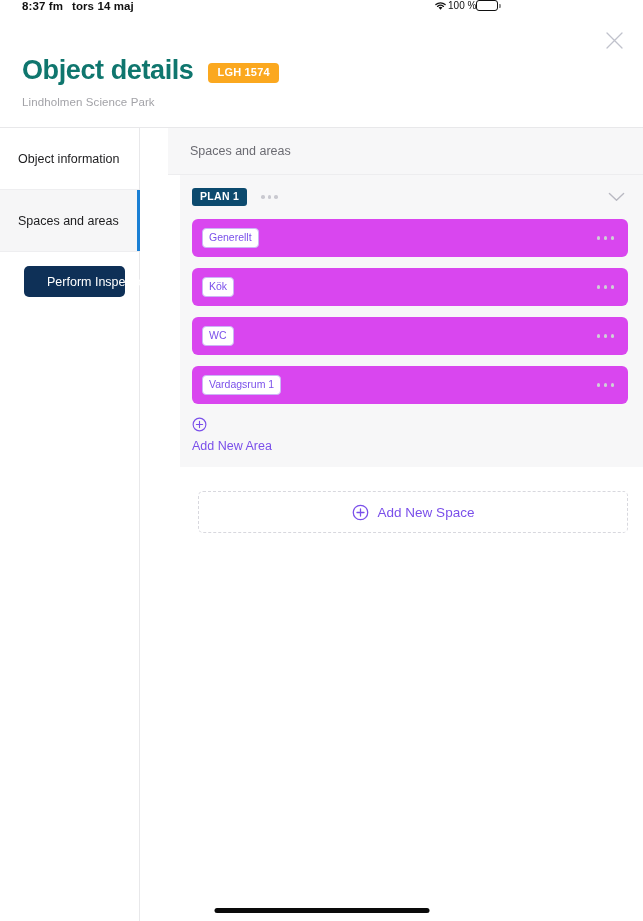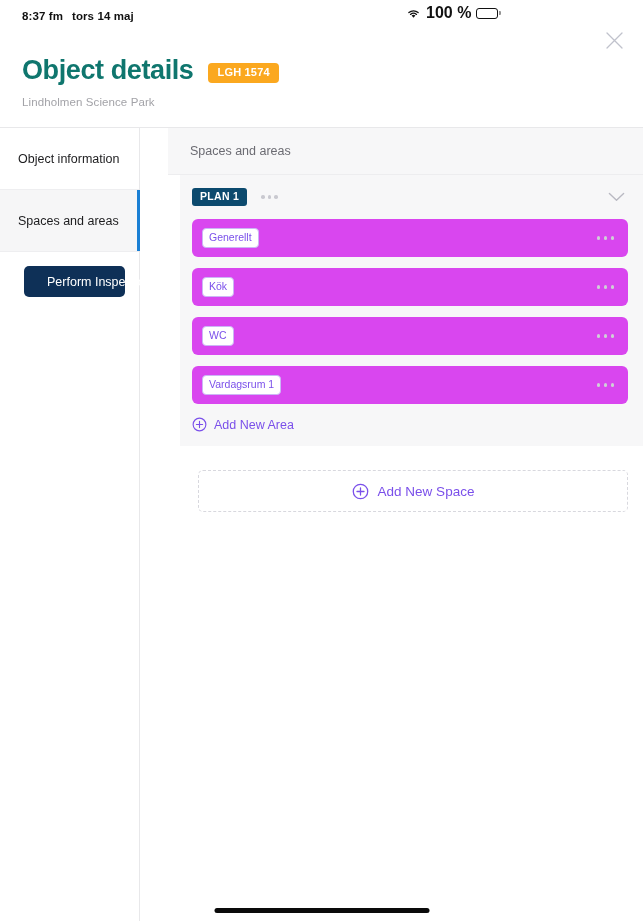--- a/index.html
+++ b/index.html
@@ -8,25 +8,25 @@
     background: #ffffff;
     font-family: "Liberation Sans", sans-serif;
     -webkit-font-smoothing: antialiased;
     overflow: hidden;
   }
   .screen { position: relative; width: 643px; height: 921px; background: #fff; }
 
   
   .statusbar {
     position: absolute; top: 0; left: 0; width: 532px; height: 22px;
-    display: flex; align-items: flex-end; justify-content: space-between;
+    display: flex; align-items: flex-start; justify-content: space-between;
     padding: 0 31px 0 22px;
   }
   .status-left { display: flex; align-items: center; gap: 9px; font-size: 11.5px; font-weight: 600; color: #111; letter-spacing: .1px; }
-  .status-right { display: flex; align-items: center; gap: 5px; font-size: 16px; font-weight: 700; color: #111; }
+  .status-right { display: flex; align-items: center; font-size: 10px; font-weight: 400; color: #111; }
   .wifi-icon { display:block; }
   .battery { display: flex; align-items: center; }
   .battery-body {
     width: 22px; height: 11px; border: 1.2px solid #111; border-radius: 3px;
     padding: 1.2px; position: relative;
   }
   .battery-fill { width: 100%; height: 100%; background: #111; border-radius: 1px; }
   .battery-cap { width: 1.6px; height: 4px; background: #111; opacity: .45; margin-left: 1px; border-radius: 0 1px 1px 0; }
 
   
@@ -89,21 +89,21 @@
     background: #d946ef; border-radius: 6px; height: 38px; margin: 0 15px 11px 12px;
     display: flex; align-items: center; padding: 0 14px 0 10px; cursor: pointer;
   }
   .chip {
     border: 1px solid #cbb6f5; color: #7A4FEA; font-size: 10.5px;
     border-radius: 4px; padding: 3px 6px 4px; line-height: 1; background: #fff; cursor: pointer;
   }
   .row-dots { margin-left: auto; display: inline-flex; gap: 3.5px; cursor: pointer; }
   .row-dots span { width: 3.5px; height: 3.5px; border-radius: 50%; background: #cfcfd6; display: block; }
 
-  .add-area { display: flex; align-items: center; gap: 7px; padding: 2px 0 0 12px; color: #7A4FEA; font-size: 12.5px; cursor: pointer; }
+  .add-area { display: flex; gap: 7px; padding: 2px 0 0 12px; color: #7A4FEA; font-size: 12.5px; cursor: pointer; flex-direction: column; }
 
   .add-space {
     margin: 24px 15px 0 30px; height: 42px; border: 1.4px dashed #d8d8de; border-radius: 5px;
     display: flex; align-items: center; justify-content: center; gap: 9px;
     color: #7A4FEA; font-size: 13.5px; cursor: pointer;
   }
 
   
   .home-indicator {
     position: absolute; bottom: 8px; left: 50%; transform: translateX(-50%);

